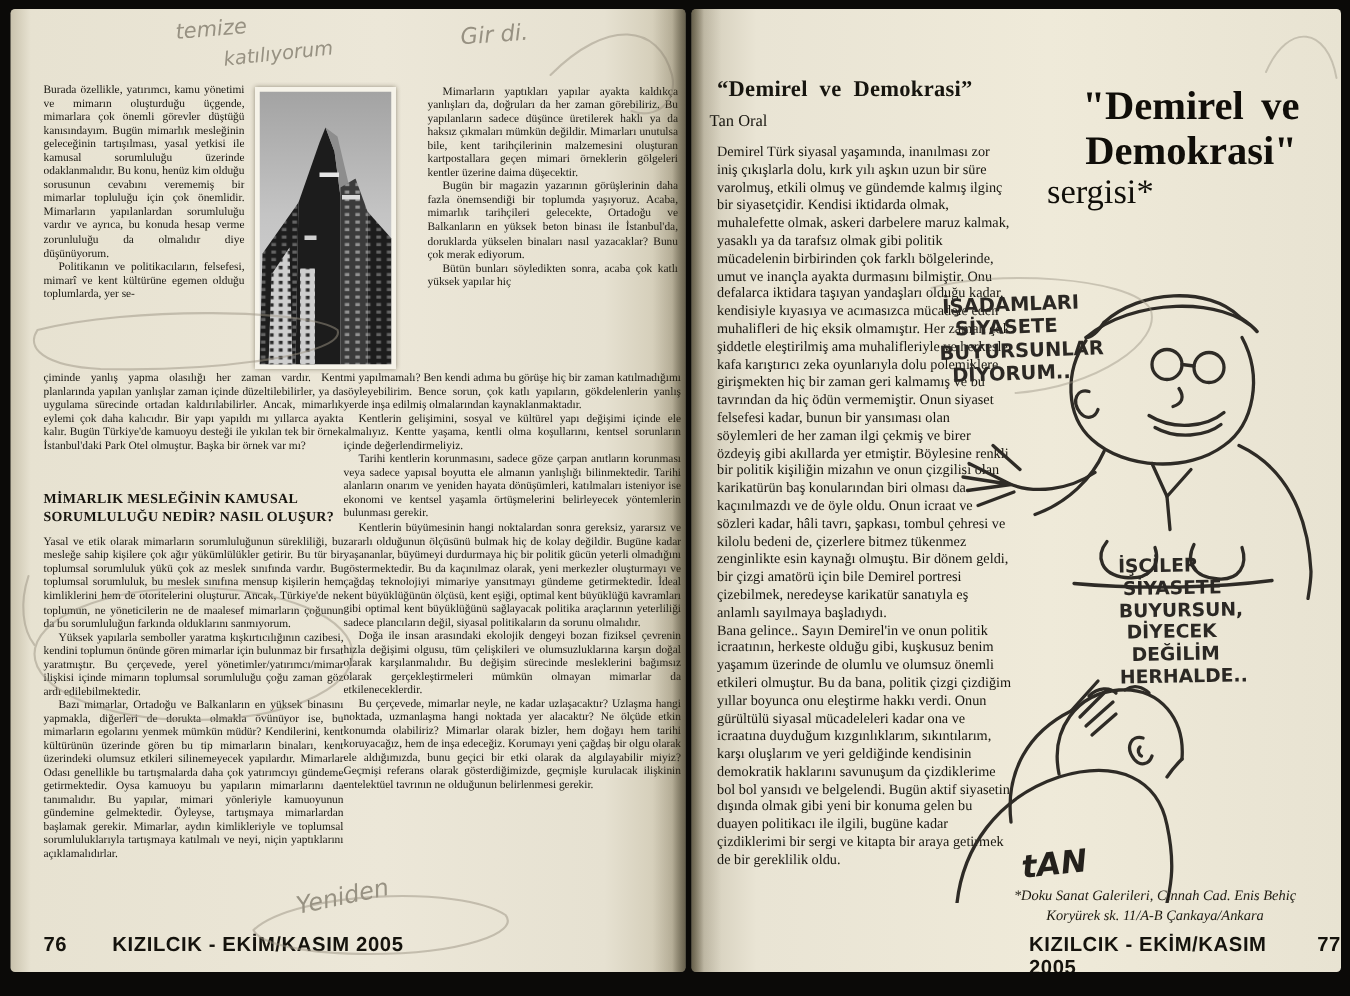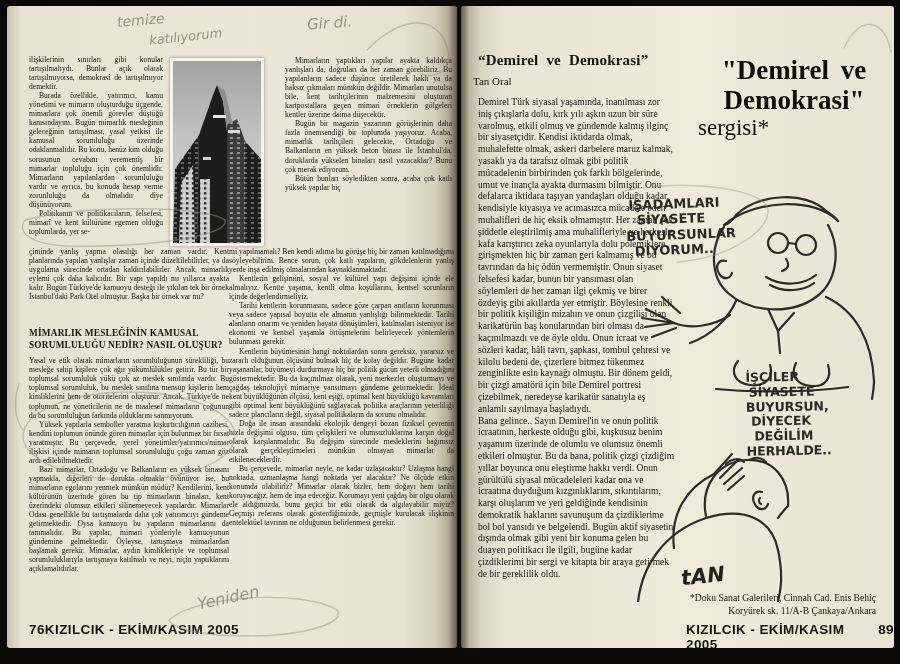--- a/index.html
+++ b/index.html
@@ -43,37 +43,36 @@
   .speech1{transform:rotate(-2deg);}
   .speech1 div:nth-child(2){margin-left:8px;}
   .speech1 div:nth-child(3){margin-left:-3px;}
   .speech1 div:nth-child(4){margin-left:5px;}
   .speech2{transform:rotate(-1deg);font-size:12.5px;}
   .speech2 div:nth-child(2){margin-left:3px;}
   .speech2 div:nth-child(4){margin-left:5px;}
   .speech2 div:nth-child(5){margin-left:8px;}
   .signature{position:absolute;left:220px;top:558px;font-family:"DejaVu Sans",sans-serif;
     font-weight:bold;font-style:italic;font-size:21px;transform:rotate(-6deg);color:#24211c;}
-  .footnote{position:absolute;left:203px;top:586px;width:212px;text-align:right;
-    font-size:9.6px;line-height:12.5px;color:#1b180f;}
+  .footnote{position:absolute;left:203px;top:586px;width:212px;text-align:center;
+    font-size:9.6px;line-height:12.5px;color:#1b180f;font-style:italic;}
   .cartoon{position:absolute;}
 </style>
 </head>
 <body>
 
 <div class="stage">
 
   <div class="page page-left">
 
     <div class="hand" style="left:110px;top:6px;font-size:14px;transform:rotate(-5deg);">temize</div>
     <div class="hand" style="left:142px;top:23px;font-size:13px;transform:rotate(-6deg);">katılıyorum</div>
     <div class="hand" style="left:300px;top:8px;font-size:15px;transform:rotate(-4deg);">Gir di.</div>
 
     <div class="col small pcol cont" style="left:22px;top:49px;width:134px;height:194px;overflow:hidden;">
-        <p>ilişkilerinin sınırları gibi konular tartışılmalıydı. Bunlar açık olarak tartışılmıyorsa, demokrasi de tartışılmıyor demektir.</p>
         <p>Burada özellikle, yatırımcı, kamu yönetimi ve mimarın oluşturduğu üçgende, mimarlara çok önemli görevler düştüğü kanısındayım. Bugün mimarlık mesleğinin geleceğinin tartışılması, yasal yetkisi ile kamusal sorumluluğu üzerinde odaklanmalıdır. Bu konu, henüz kim olduğu sorusunun cevabını verememiş bir mimarlar topluluğu için çok önemlidir. Mimarların yapılanlardan sorumluluğu vardır ve ayrıca, bu konuda hesap verme zorunluluğu da olmalıdır diye düşünüyorum.</p>
         <p>Politikanın ve politikacıların, felsefesi, mimarî ve kent kültürüne egemen olduğu toplumlarda, yer se-</p>
       </div>
 
     <div class="photo-frame">
       <svg width="88" height="182" viewBox="0 0 88 182">
         <defs>
           <linearGradient id="sky" x1="0" y1="0" x2="0" y2="1">
             <stop offset="0" stop-color="#a3a3a3"></stop>
               <stop offset="0.45" stop-color="#c4c4c4"></stop>
@@ -128,21 +127,21 @@
         <p>mi yapılmamalı? Ben kendi adıma bu görüşe hiç bir zaman katılmadığımı söyleyebilirim. Bence sorun, çok katlı yapıların, gökdelenlerin yanlış yerde inşa edilmiş olmalarından kaynaklanmaktadır.</p>
         <p>Kentlerin gelişimini, sosyal ve kültürel yapı değişimi içinde ele almalıyız. Kentte yaşama, kentli olma koşullarını, kentsel sorunların içinde değerlendirmeliyiz.</p>
         <p>Tarihi kentlerin korunmasını, sadece göze çarpan anıtların korunması veya sadece yapısal boyutta ele almanın yanlışlığı bilinmektedir. Tarihi alanların onarım ve yeniden hayata dönüşümleri, katılmaları isteniyor ise ekonomi ve kentsel yaşamla örtüşmelerini belirleyecek yöntemlerin bulunması gerekir.</p>
         <p>Kentlerin büyümesinin hangi noktalardan sonra gereksiz, yararsız ve zararlı olduğunun ölçüsünü bulmak hiç de kolay değildir. Bugüne kadar yaşananlar, büyümeyi durdurmaya hiç bir politik gücün yeterli olmadığını göstermektedir. Bu da kaçınılmaz olarak, yeni merkezler oluşturmayı ve çağdaş teknolojiyi mimariye yansıtmayı gündeme getirmektedir. İdeal kent büyüklüğünün ölçüsü, kent eşiği, optimal kent büyüklüğü kavramları gibi optimal kent büyüklüğünü sağlayacak politika araçlarının yeterliliği sadece plancıların değil, siyasal politikaların da sorunu olmalıdır.</p>
         <p>Doğa ile insan arasındaki ekolojik dengeyi bozan fiziksel çevrenin hızla değişimi olgusu, tüm çelişkileri ve olumsuzluklarına karşın doğal olarak karşılanmalıdır. Bu değişim sürecinde mesleklerini bağımsız olarak gerçekleştirmeleri mümkün olmayan mimarlar da etkileneceklerdir.</p>
         <p>Bu çerçevede, mimarlar neyle, ne kadar uzlaşacaktır? Uzlaşma hangi noktada, uzmanlaşma hangi noktada yer alacaktır? Ne ölçüde etkin konumda olabiliriz? Mimarlar olarak bizler, hem doğayı hem tarihi koruyacağız, hem de inşa edeceğiz. Korumayı yeni çağdaş bir olgu olarak ele aldığımızda, bunu geçici bir etki olarak da algılayabilir miyiz? Geçmişi referans olarak gösterdiğimizde, geçmişle kurulacak ilişkinin entelektüel tavrının ne olduğunun belirlenmesi gerekir.</p>
       </div>
 
     <div class="hand" style="left:190px;top:582px;font-size:16px;transform:rotate(-12deg);">Yeniden</div>
 
-    <div class="footer-mag" style="left:22px;top:616px;">
+    <div class="footer-mag" style="left:22px;top:616px;gap:30px;">
       <span>76</span>
       <span>KIZILCIK - EKİM/KASIM 2005</span>
     </div>
 
     <svg class="pencil" width="450" height="642" viewBox="0 0 450 642">
       <g stroke="#9b9484" stroke-width="1.4" fill="none" opacity=".5" stroke-linecap="round">
         <path d="M360,44 C398,6 432,10 441,44 C445,62 430,74 414,68"></path>
         <path d="M18,214 C80,198 200,200 218,214 C224,230 140,242 60,240 C22,238 10,226 18,214"></path>
         <ellipse cx="122" cy="430" rx="106" ry="44"></ellipse>
         <path d="M12,378 C6,396 8,414 16,424"></path>
@@ -222,21 +221,21 @@
 
     <div class="signature">tAN</div>
 
     <div class="footnote">
         <div>*Doku Sanat Galerileri, Cinnah Cad. Enis Behiç</div>
         <div>Koryürek sk. 11/A-B Çankaya/Ankara</div>
       </div>
 
     <div class="footer-mag" style="left:225px;top:616px;gap:16px;">
       <span>KIZILCIK - EKİM/KASIM 2005</span>
-      <span>89</span>
+      <span>77</span>
     </div>
 
     <svg class="pencil" width="433" height="642" viewBox="0 0 433 642">
       <g stroke="#9b9484" stroke-width="1.3" fill="none" opacity=".45" stroke-linecap="round">
         <path d="M383,42 C398,8 424,12 430,46"></path>
         <path d="M160,186 C200,174 292,178 306,200 C314,222 270,252 216,256"></path>
       </g>
     </svg>
   </div>
 </div>

